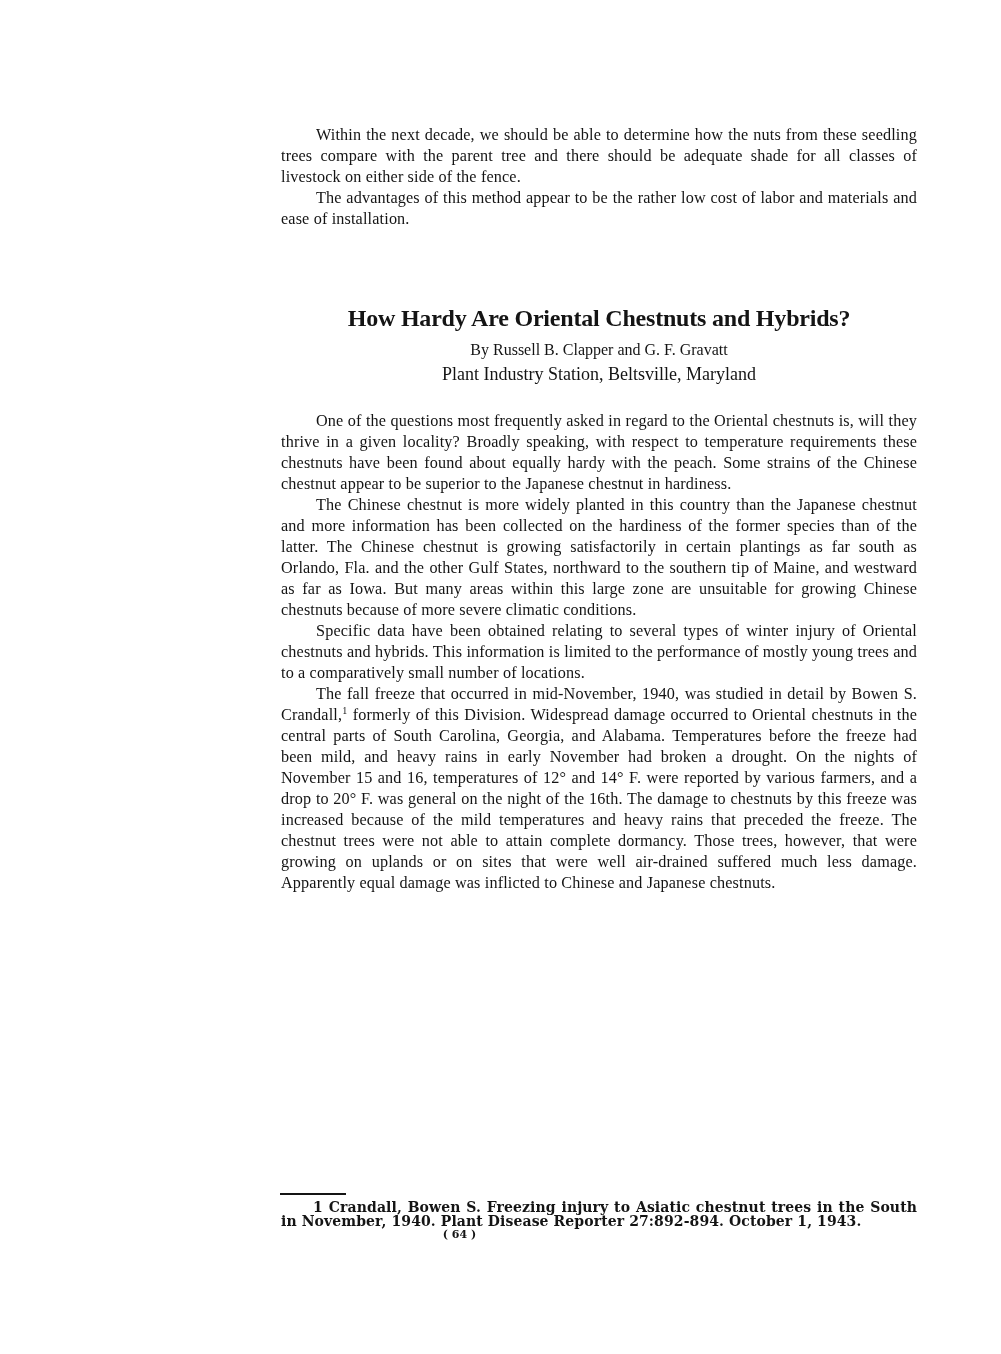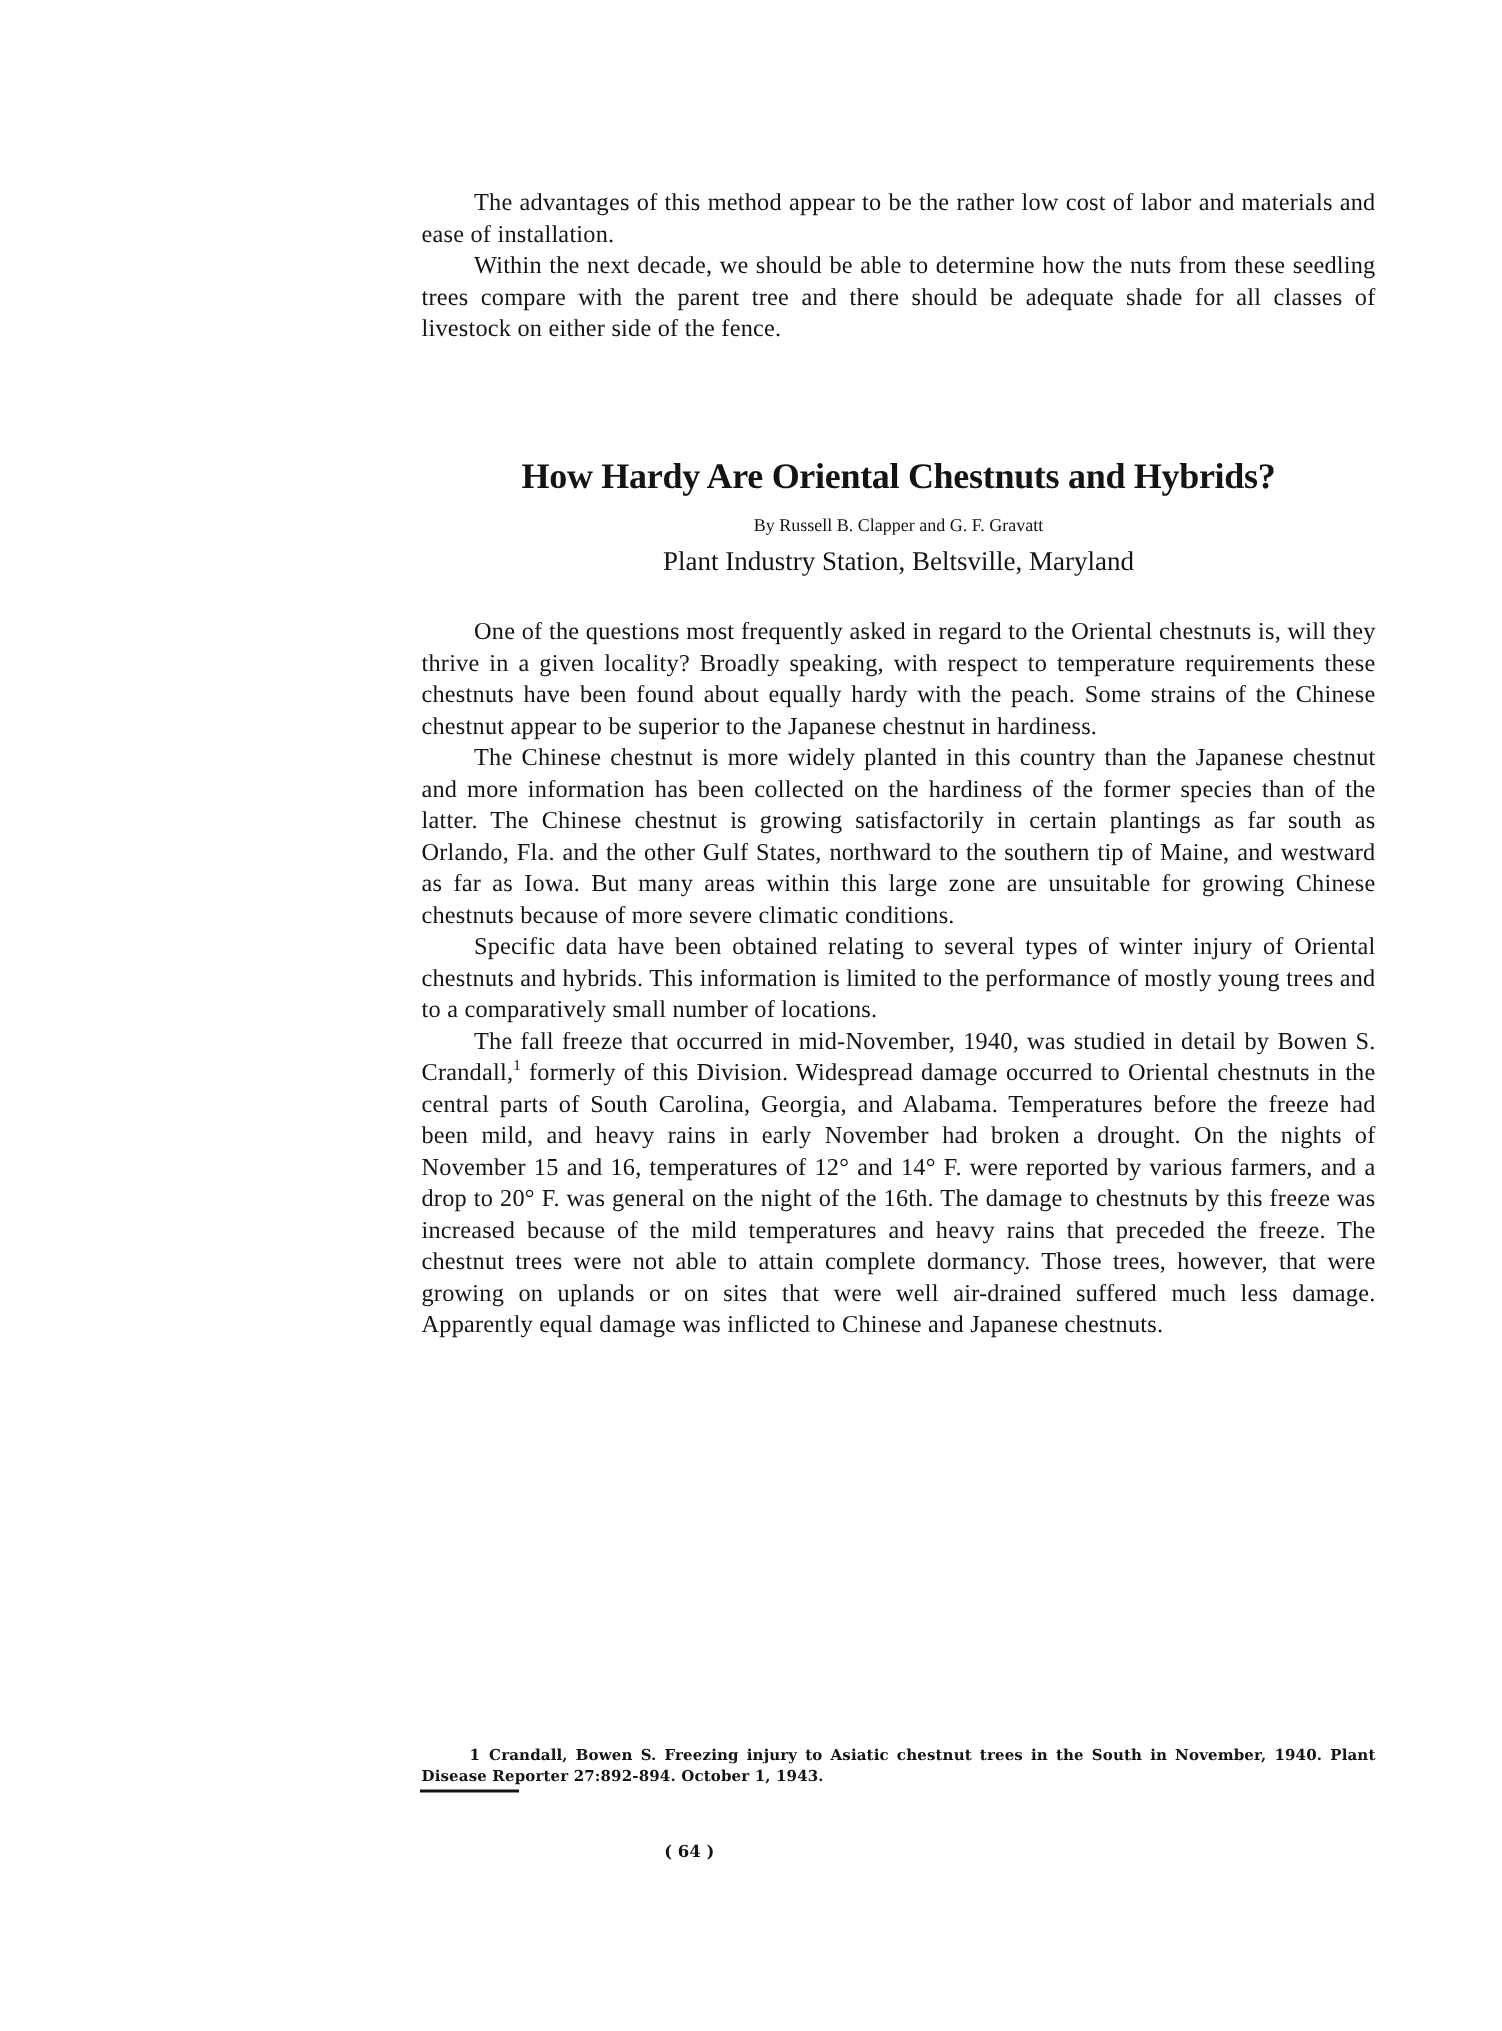--- a/index.html
+++ b/index.html
@@ -1,35 +1,35 @@
 <!DOCTYPE html>
 <html><head>
 <meta charset="utf-8">
 <style>
   html, body { margin: 0; padding: 0; background: #ffffff; }
   body { width: 1001px; height: 1354px; position: relative; overflow: hidden; color: #141414; }
   .page { position: absolute; left: 281px; top: 125px; width: 636px; font-family: "Liberation Serif", "DejaVu Serif", serif; font-size: 16.2px; line-height: 21px; }
   .para { margin: 0; text-align: justify; text-indent: 35px; letter-spacing: 0.15px; }
   .section-gap { height: 72px; }
   .title { font-family: "Liberation Serif", "DejaVu Serif", serif; font-weight: bold; font-size: 24px; line-height: 32px; text-align: center; margin: 0; letter-spacing: -0.2px; }
-  .byline { text-align: center; font-size: 12px; line-height: 24px; margin: 4px 0 0 0; }
+  .byline { text-align: center; font-size: 16px; line-height: 24px; margin: 4px 0 0 0; }
   .affil { text-align: center; font-size: 18px; line-height: 24px; margin: 0 0 25px 0; }
   sup { font-size: 10px; line-height: 0; }
   .fn-rule { position: absolute; left: 280px; top: 1193px; width: 66px; height: 2px; background: #141414; }
-  .footnote { position: absolute; left: 281px; top: 1164px; width: 636px; font-family: "DejaVu Serif", "Liberation Serif", serif; font-weight: bold; font-size: 10px; line-height: 14px; text-align: justify; letter-spacing: 0.1px; }
+  .footnote { position: absolute; left: 281px; top: 1200px; width: 636px; font-family: "DejaVu Serif", "Liberation Serif", serif; font-weight: bold; font-size: 14px; line-height: 14px; text-align: justify; letter-spacing: 0.1px; }
   .footnote .fn-num { margin-left: 32px; margin-right: 6px; }
   .pagenum { position: absolute; left: 0; width: 919px; top: 1228px; text-align: center; font-family: "DejaVu Serif", "Liberation Serif", serif; font-weight: bold; font-size: 11px; }
 </style>
 </head>
 <body>
 
 <div class="page">
   <section>
+    <p class="para">Within the next decade, we should be able to determine how the nuts from these seedling trees compare with the parent tree and there should be adequate shade for all classes of livestock on either side of the fence.</p>
     <p class="para">The advantages of this method appear to be the rather low cost of labor and materials and ease of installation.</p>
-    <p class="para">Within the next decade, we should be able to determine how the nuts from these seedling trees compare with the parent tree and there should be adequate shade for all classes of livestock on either side of the fence.</p>
   </section>
 
   <div class="section-gap"></div>
 
   <section>
     <h1 class="title">How Hardy Are Oriental Chestnuts and Hybrids?</h1>
     <p class="byline">By Russell B. Clapper and G. F. Gravatt</p>
     <p class="affil">Plant Industry Station, Beltsville, Maryland</p>
 
     <p class="para">One of the questions most frequently asked in regard to the Oriental chestnuts is, will they thrive in a given locality? Broadly speaking, with respect to temperature requirements these chestnuts have been found about equally hardy with the peach. Some strains of the Chinese chestnut appear to be superior to the Japanese chestnut in hardiness.</p>

